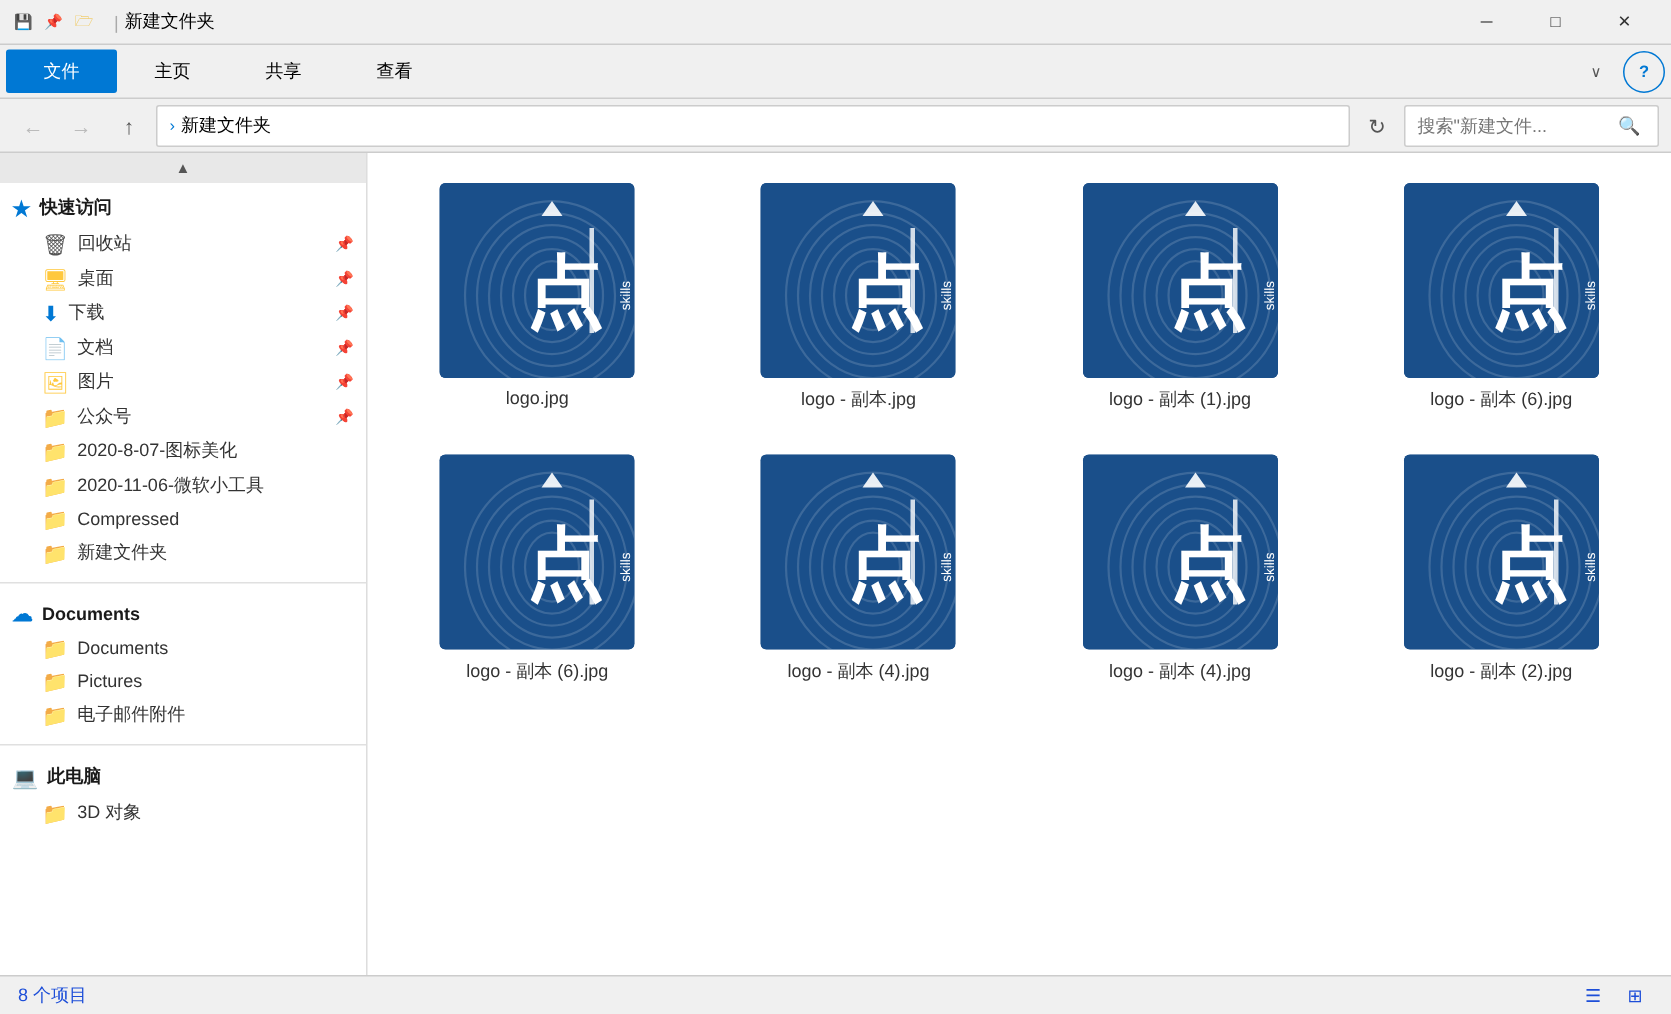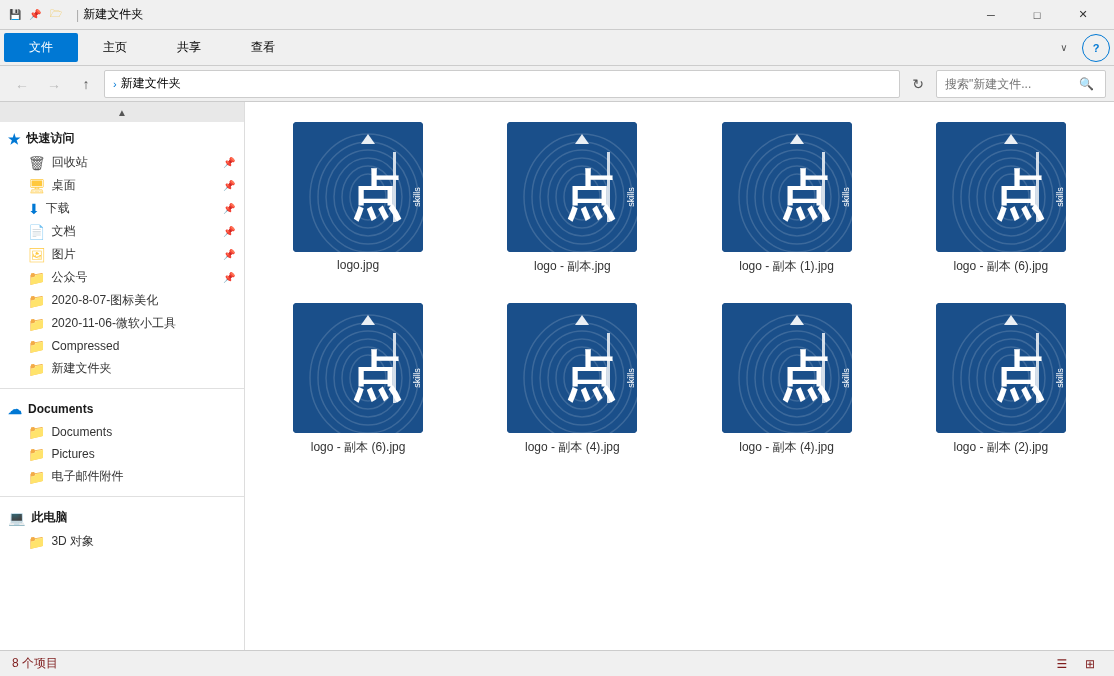--- a/index.html
+++ b/index.html
@@ -112,21 +112,21 @@
       word-break: break-all;
     }
 
     
     .logo-svg { width: 100%; height: 100%; }
 
     
     .status-bar {
       height: 26px; background: #f0f0f0; border-top: 1px solid #ccc;
       display: flex; align-items: center; padding: 0 12px;
-      font-size: 12px; color: #7f1d1d;
+      font-size: 12px; color: #1d4ed8;
     }
     .status-bar-right { margin-left: auto; display: flex; gap: 4px; }
     .view-btn { width: 24px; height: 24px; display: flex; align-items: center; justify-content: center; cursor: pointer; border-radius: 2px; }
 
     
     .sidebar::-webkit-scrollbar { width: 8px; }
     .sidebar::-webkit-scrollbar-track { background: #f0f0f0; }
     .sidebar::-webkit-scrollbar-thumb { background: #c0c0c0; border-radius: 4px; }
     .content-area::-webkit-scrollbar { width: 8px; }
     .content-area::-webkit-scrollbar-track { background: #f0f0f0; }

